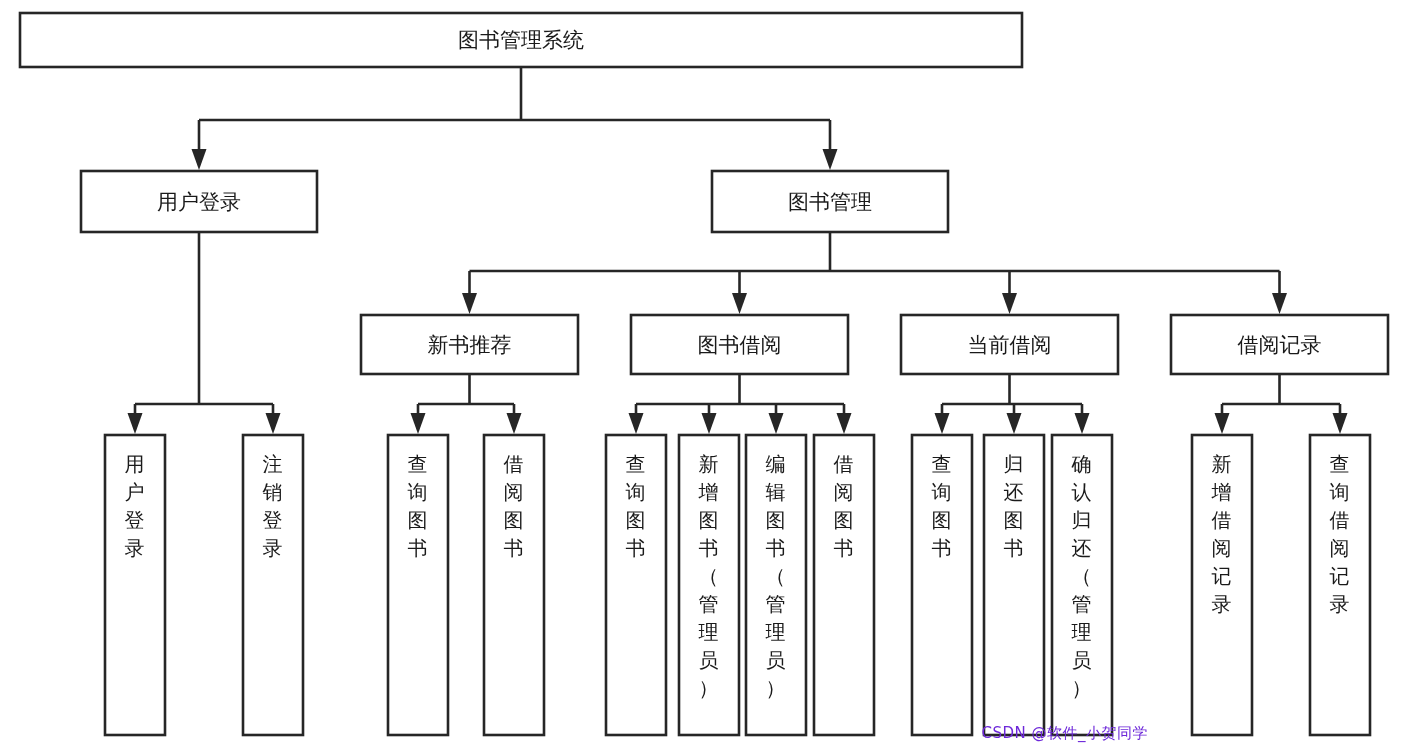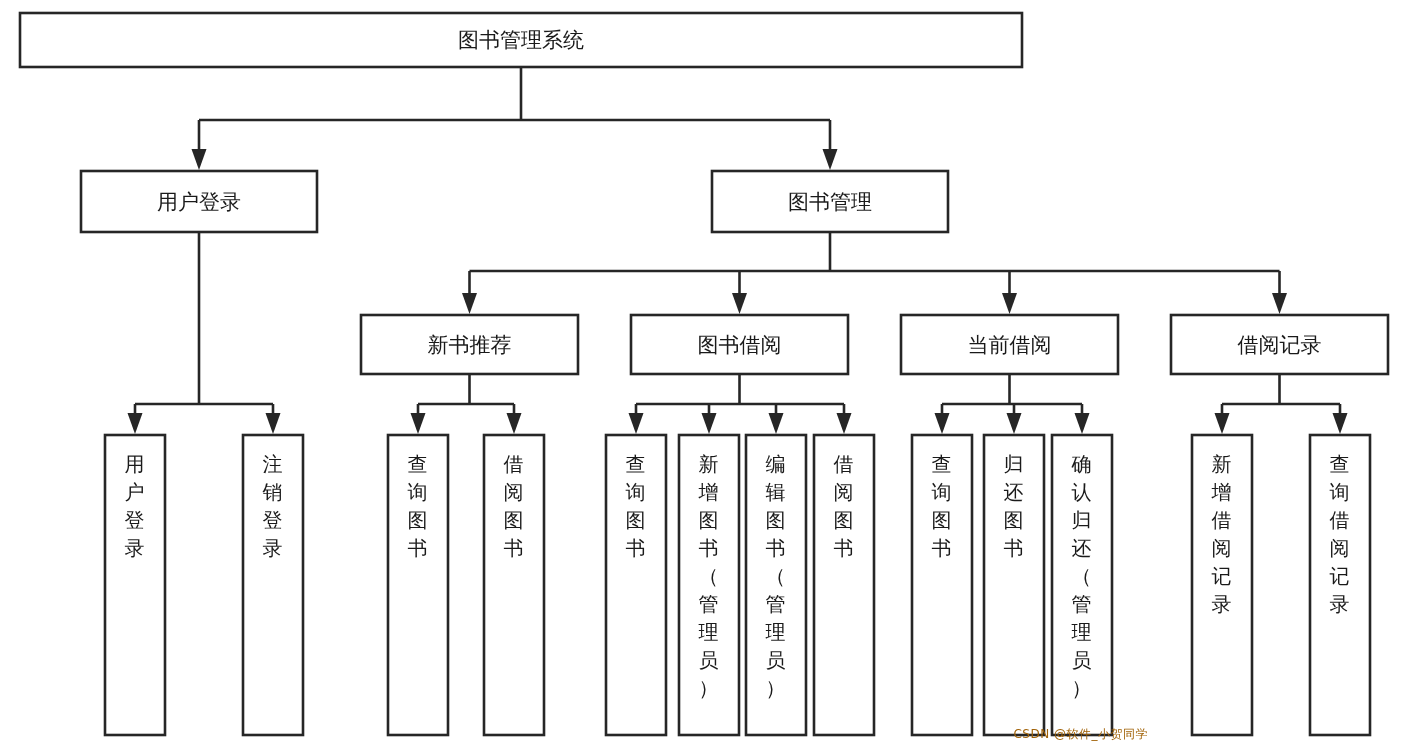--- a/index.html
+++ b/index.html
@@ -51,22 +51,22 @@
   }
   .arrow-head {
     fill: #262626;
     stroke: none;
   }
   .watermark {
     position: absolute;
     right: 8px;
     bottom: 4px;
     font-family: "DejaVu Sans", "Liberation Sans", sans-serif;
-    font-size: 12px;
-    color: #a16207;
+    font-size: 15px;
+    color: #6d28d9;
     letter-spacing: 0.5px;
     white-space: nowrap;
     pointer-events: none;
   }
 </style>
 </head>
 <body>
 
 <div id="diagram-root">
   <svg class="flow" viewBox="0 0 1405 747" xmlns="http://www.w3.org/2000/svg">

